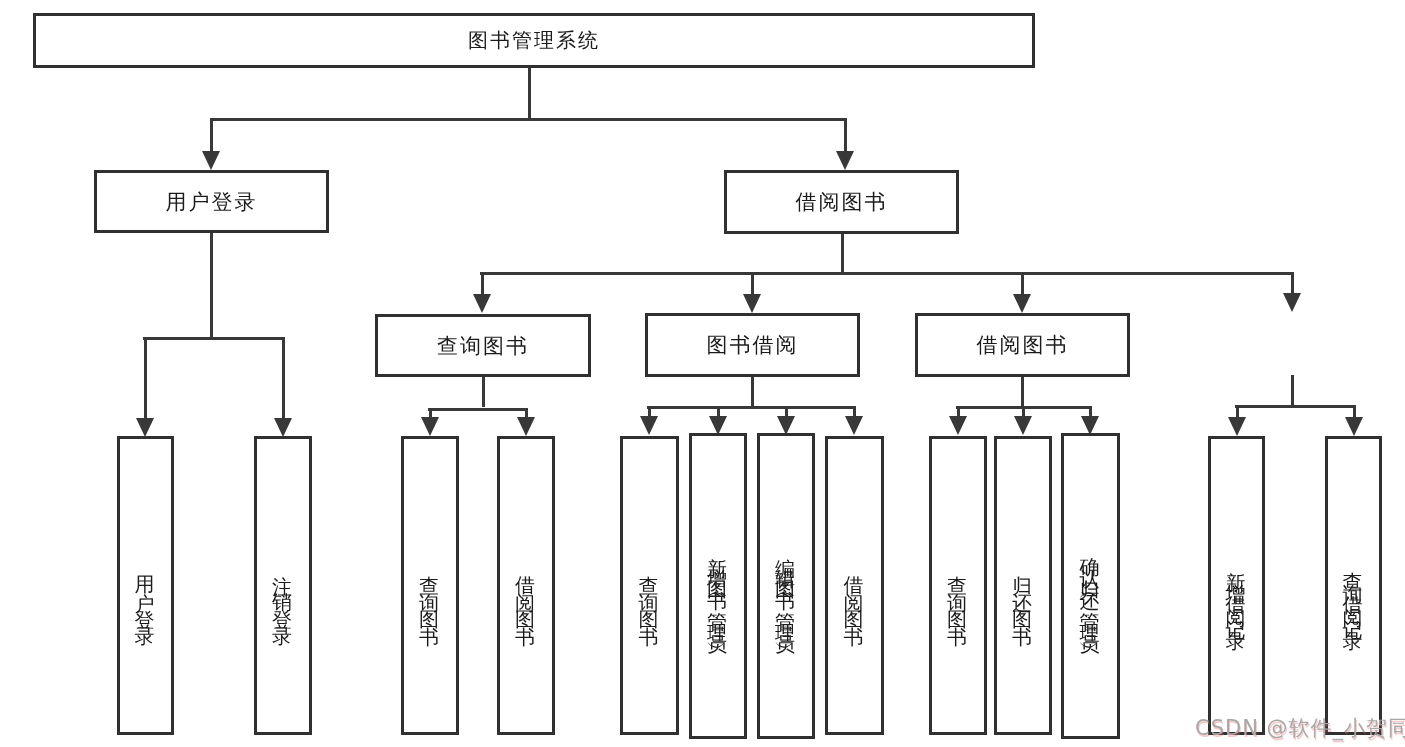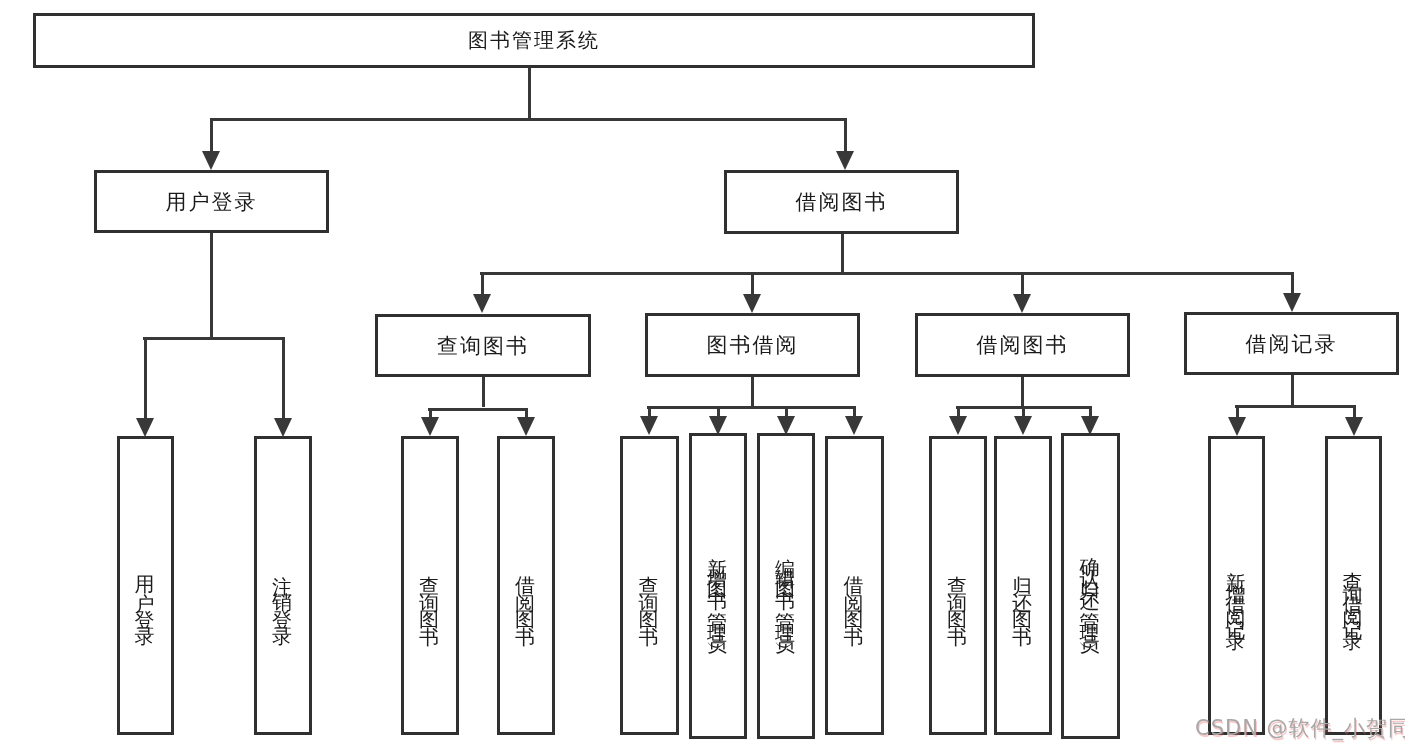--- a/index.html
+++ b/index.html
@@ -147,23 +147,20 @@
 
   <div class="box" style="left:363px;top:314px;width:216px;height:63px">
     <span class="h">查询图书</span>
   </div>
   <div class="box" style="left:633px;top:313px;width:215px;height:64px">
     <span class="h">图书借阅</span>
   </div>
   <div class="box" style="left:903px;top:313px;width:215px;height:64px">
     <span class="h">借阅图书</span>
   </div>
-  <div class="box" style="left:1172px;top:312px;width:215px;height:63px">
-    <span class="h">借阅记录</span>
-  </div>
 
   <div class="box" style="left:105px;top:436px;width:57px;height:299px">
     <span class="v ls17">用户登录</span>
   </div>
   <div class="box" style="left:242px;top:436px;width:58px;height:299px">
     <span class="v ls17">注销登录</span>
   </div>
 
   <div class="box" style="left:389px;top:436px;width:58px;height:299px">
     <span class="v ls17">查询图书</span>

